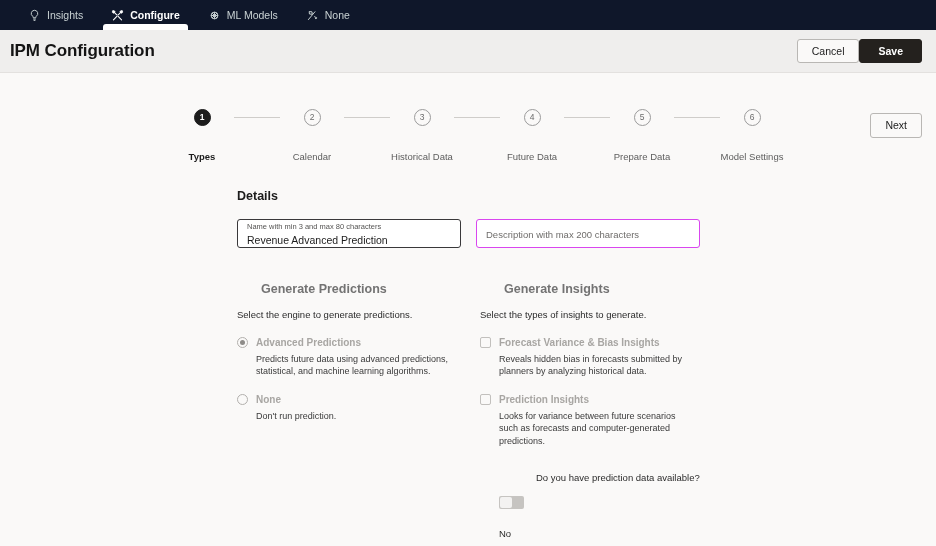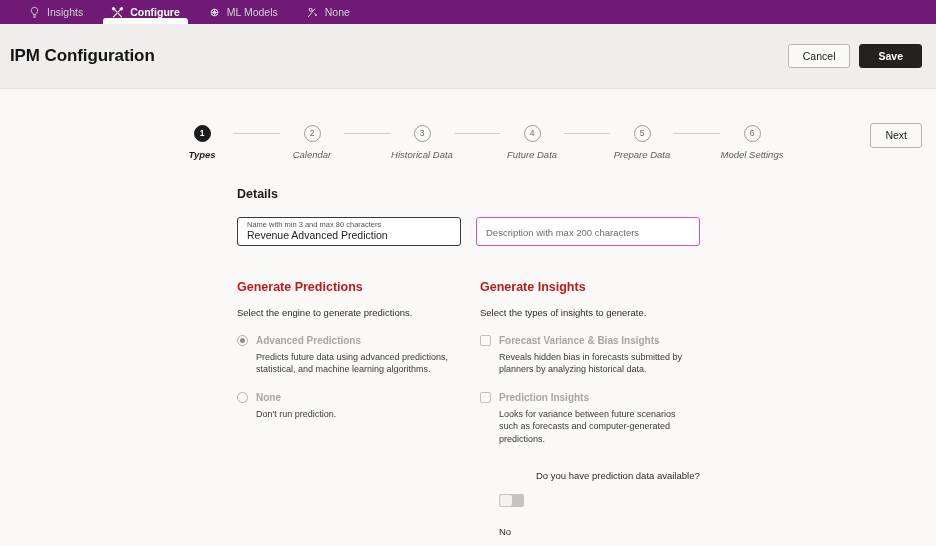--- a/index.html
+++ b/index.html
@@ -12,22 +12,22 @@
 
   body {
     font-family: "Liberation Sans", sans-serif;
     background: #FAF9F8;
     color: #1c1c1c;
     -webkit-font-smoothing: antialiased;
   }
 
   
   .topnav {
-    height: 24px;
-    background: #701a75;
+    height: 30px;
+    background: #0f172a;
     display: flex;
     align-items: stretch;
     padding-left: 14px;
     position: relative;
   }
   .nav-item {
     display: flex;
     align-items: center;
     gap: 6px;
     padding: 0 14px;
@@ -46,40 +46,39 @@
     bottom: -4px;
     height: 10px;
     background: #ffffff;
     border-radius: 3px 3px 0 0;
   }
   .nav-icon { width: 13px; height: 13px; display: block; flex: none; }
   .nav-icon svg { width: 13px; height: 13px; display: block; }
 
   
   .page-header {
-    height: 65px;
+    height: 43px;
     background: #EFEEED;
     border-bottom: 1px solid #e3e1df;
     display: flex;
     align-items: center;
     padding: 0 14px 0 10px;
     position: relative;
     z-index: 2;
   }
   .page-title {
     font-size: 17px;
     font-weight: bold;
     letter-spacing: -0.1px;
     color: #141414;
   }
   .header-actions {
     margin-left: auto;
     display: flex;
     align-items: center;
-    gap: 9px;
     justify-content: flex-end;
   }
   .btn {
     font-family: "Liberation Sans", sans-serif;
     font-size: 10.5px;
     padding: 5px 14px;
     border-radius: 3px;
     cursor: pointer;
     line-height: 1.2;
   }
@@ -136,38 +135,37 @@
     line-height: 1;
     cursor: pointer;
   }
   .step.active .step-circle {
     background: #1c1c1c;
     border-color: #1c1c1c;
     color: #ffffff;
     font-weight: bold;
   }
   .step-label {
-    margin-top: 7px;
+    margin-top: 25px;
     font-size: 9.5px;
     color: #5d5d5d;
     white-space: nowrap;
-    font-style: italic;
   }
   .step.active .step-label { color: #1c1c1c; font-weight: bold; }
   .step-line {
     flex: none;
     width: 46px;
     height: 1px;
     background: #cfcdca;
     margin-top: 8px;
   }
   .next-wrap {
     position: absolute;
     right: 14px;
-    top: 34px;
+    top: 40px;
   }
 
   
   .form-area {
     padding-left: 237px;
     padding-right: 24px;
     margin-top: 27px;
   }
   .section-title {
     font-size: 12.5px;
@@ -181,21 +179,21 @@
   }
   .field {
     position: relative;
     width: 224px;
     height: 29px;
     background: #ffffff;
     border-radius: 3px;
     padding: 3px 9px 0 9px;
     display: flex;
     flex-direction: column;
-    justify-content: flex-start;
+    justify-content: space-between;
     cursor: text;
   }
   .field.filled { border: 1px solid #39383a; }
   .field.empty  { border: 1px solid #d946ef; justify-content: center; }
   .field-float-label {
     font-size: 7.5px;
     color: #555453;
     line-height: 1.1;
     margin-bottom: 1px;
   }
@@ -213,21 +211,22 @@
   
   .columns {
     display: flex;
     gap: 0;
     margin-top: 34px;
   }
   .col { width: 243px; flex: none; }
   .col-title {
     font-size: 12.5px;
     font-weight: bold;
-    color: #b91c1c;
+    color: #737373;
+    margin-left: 24px;
   }
   .col-sub {
     font-size: 9.5px;
     color: #2b2b2b;
     margin-top: 13px;
   }
   .option { margin-top: 17px; }
   .option-head {
     display: flex;
     align-items: center;

